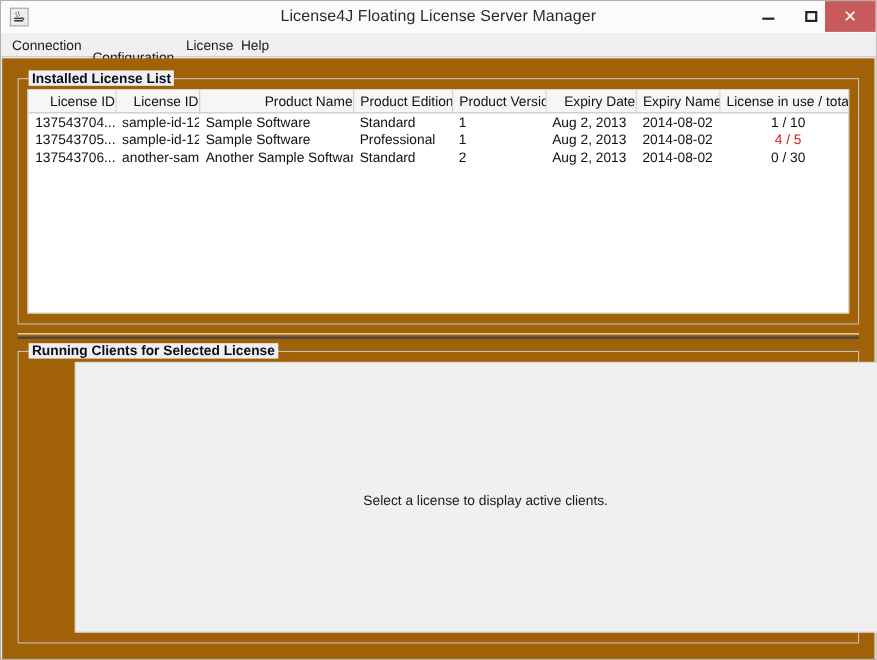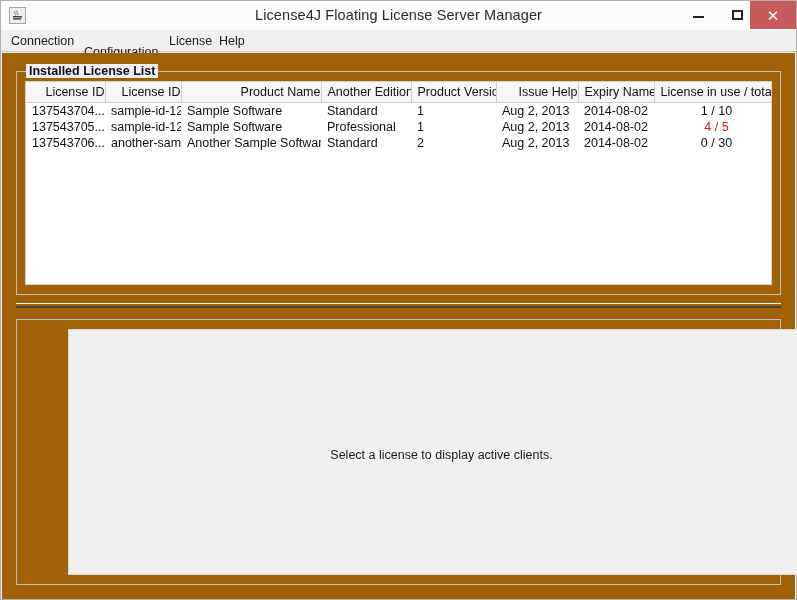--- a/index.html
+++ b/index.html
@@ -267,23 +267,23 @@
               <col style="width:85px">
               <col style="width:82px">
             <col style="width:76px">
               <col style="width:119px">
           </colgroup>
           <thead>
             <tr>
               <th>License ID</th>
               <th>License ID</th>
               <th>Product Name</th>
-              <th>Another Edition</th>
+              <th>Product Edition</th>
               <th>Product Version</th>
-              <th>Issue Help</th>
+              <th>Expiry Date</th>
               <th>Expiry Name</th>
               <th>License in use / total</th>
             </tr>
           </thead>
           <tbody>
             <tr>
               <td>137543704...</td>
               <td>sample-id-12...</td>
               <td>Sample Software</td>
               <td>Standard</td>
@@ -316,20 +316,21 @@
         </table>
       </div>
     </div>
 
     <div class="splitter">
       <div class="line-top"></div>
       <div class="line-mid"></div>
     </div>
 
     <div class="group" style="left:14px; top:266px; width:765px; height:266px;">
+      <div class="group-title">Running Clients for Selected License</div>
 
       <div class="clients-area" style="left:8px; top:9px; width:747px; height:246px;margin-left:43px;">
         <div class="empty-msg">Select a license to display active clients.</div>
       </div>
     </div>
 
   </div>
 </div>
 
 </body></html>

